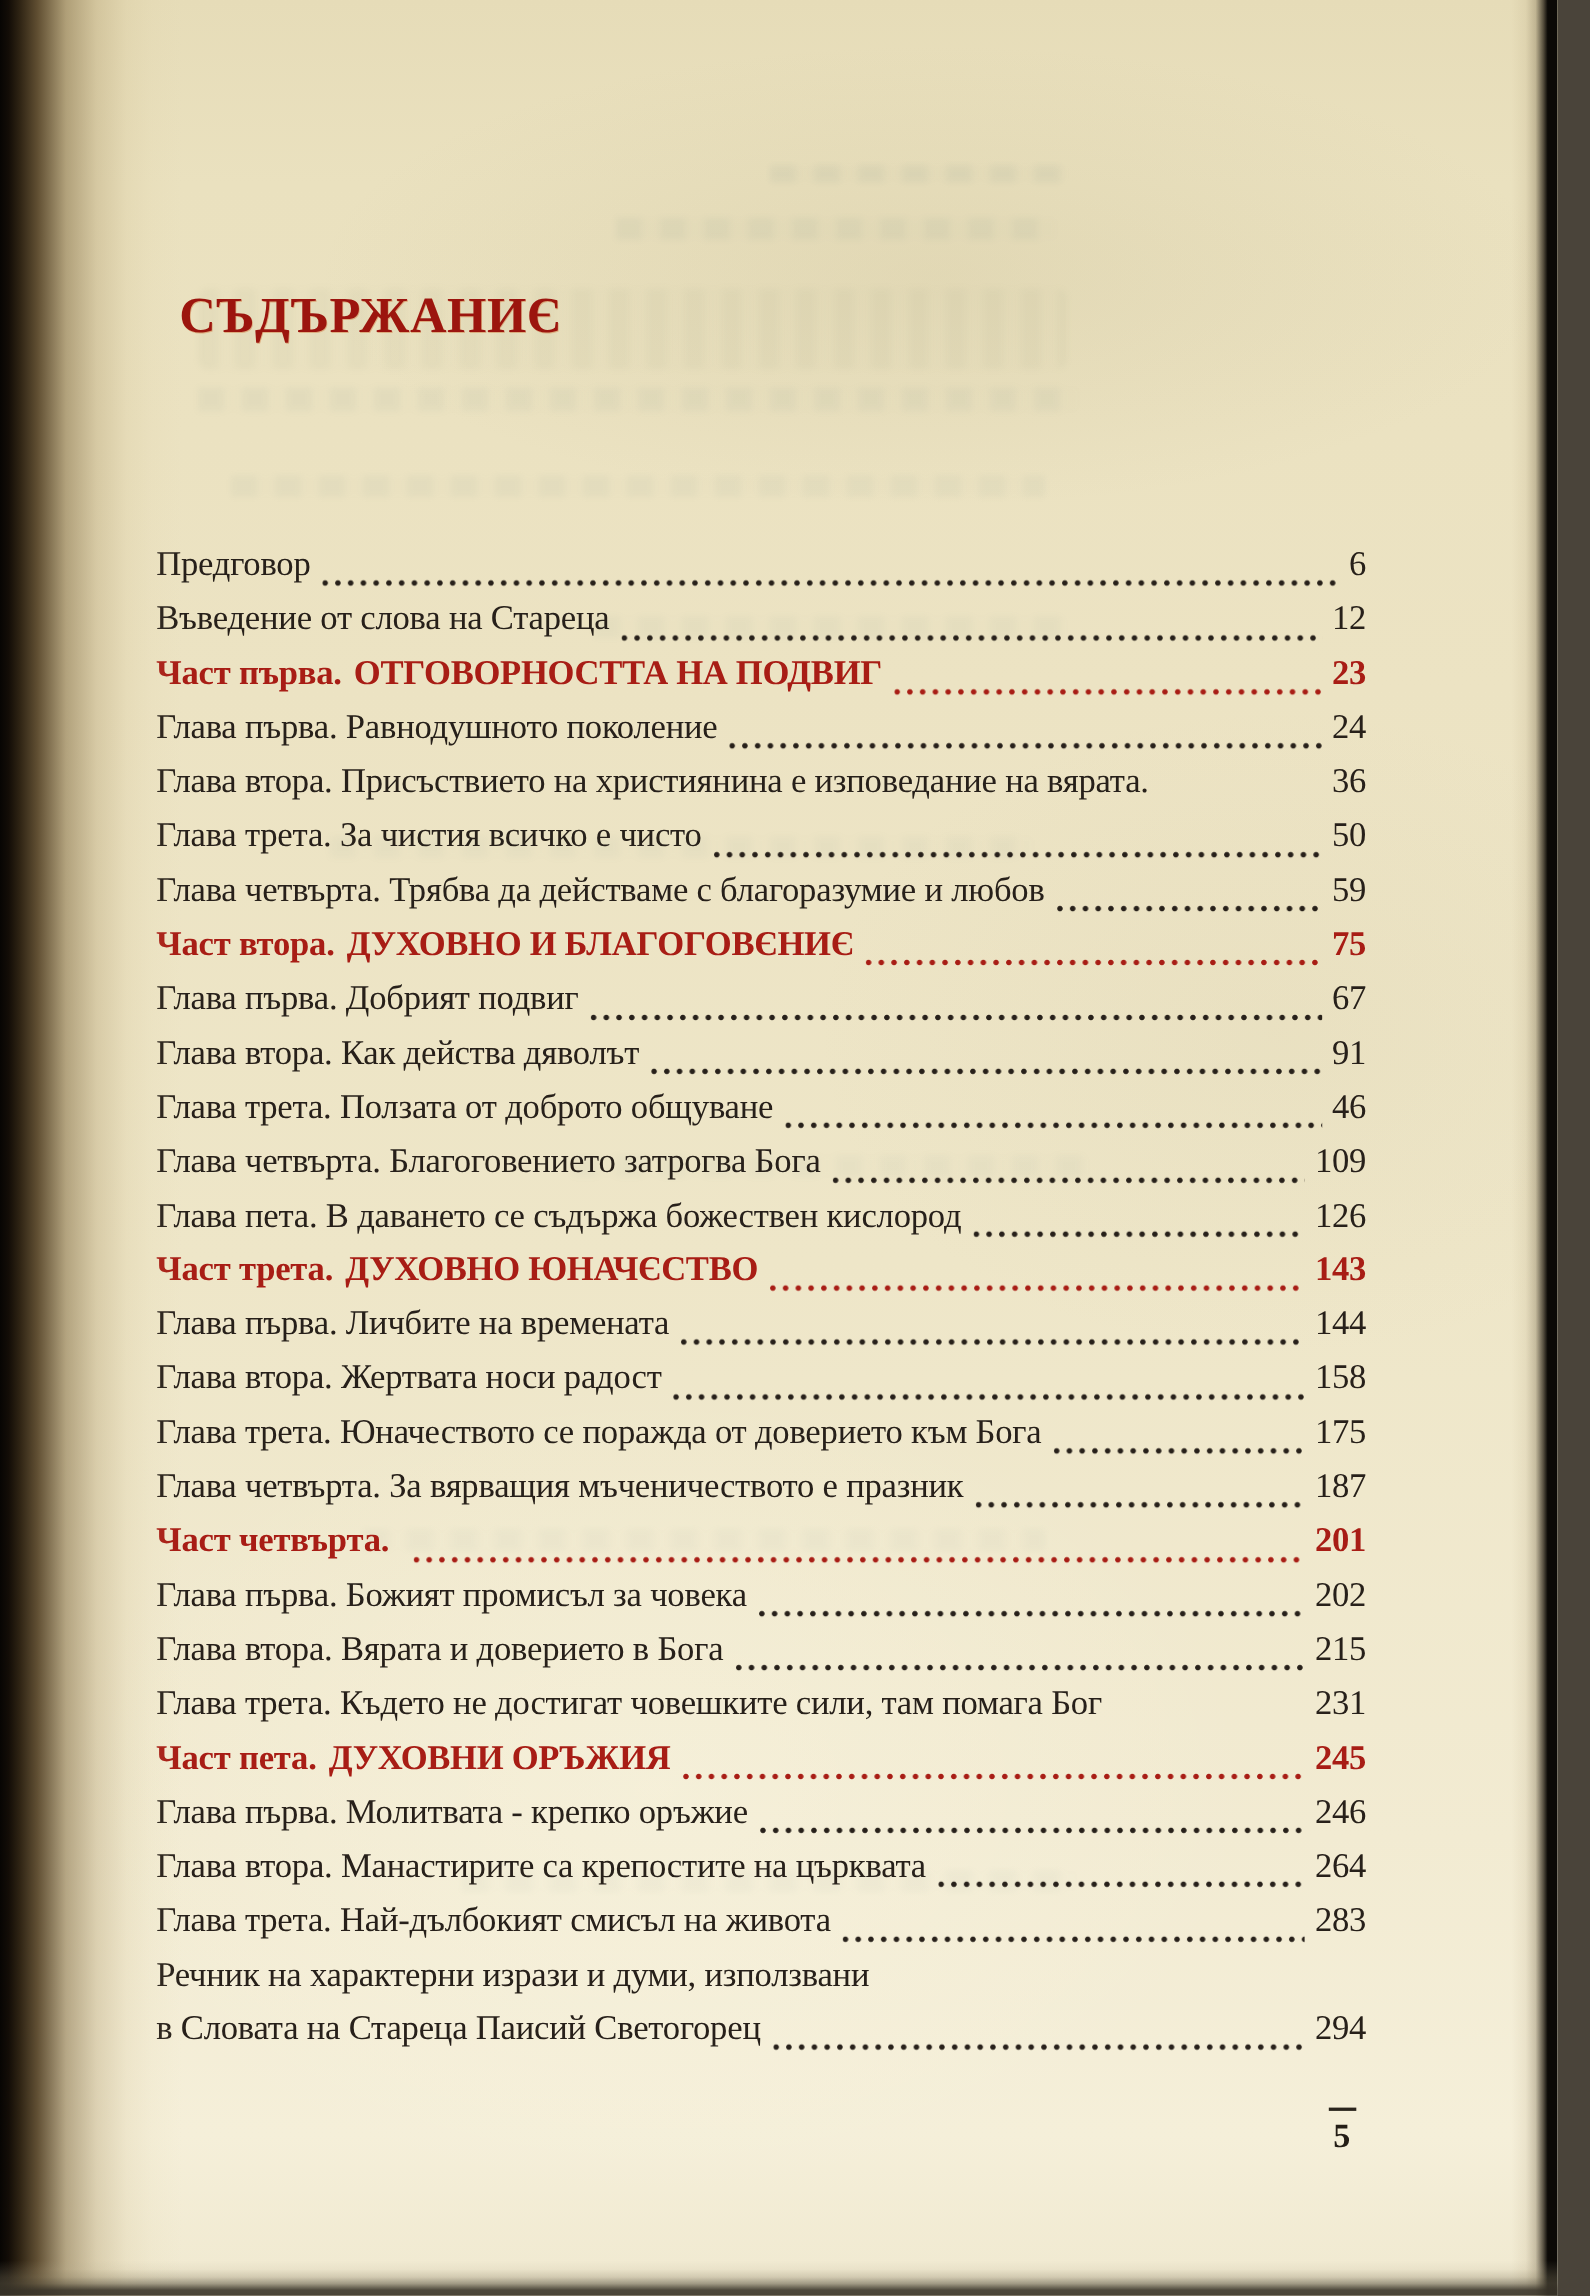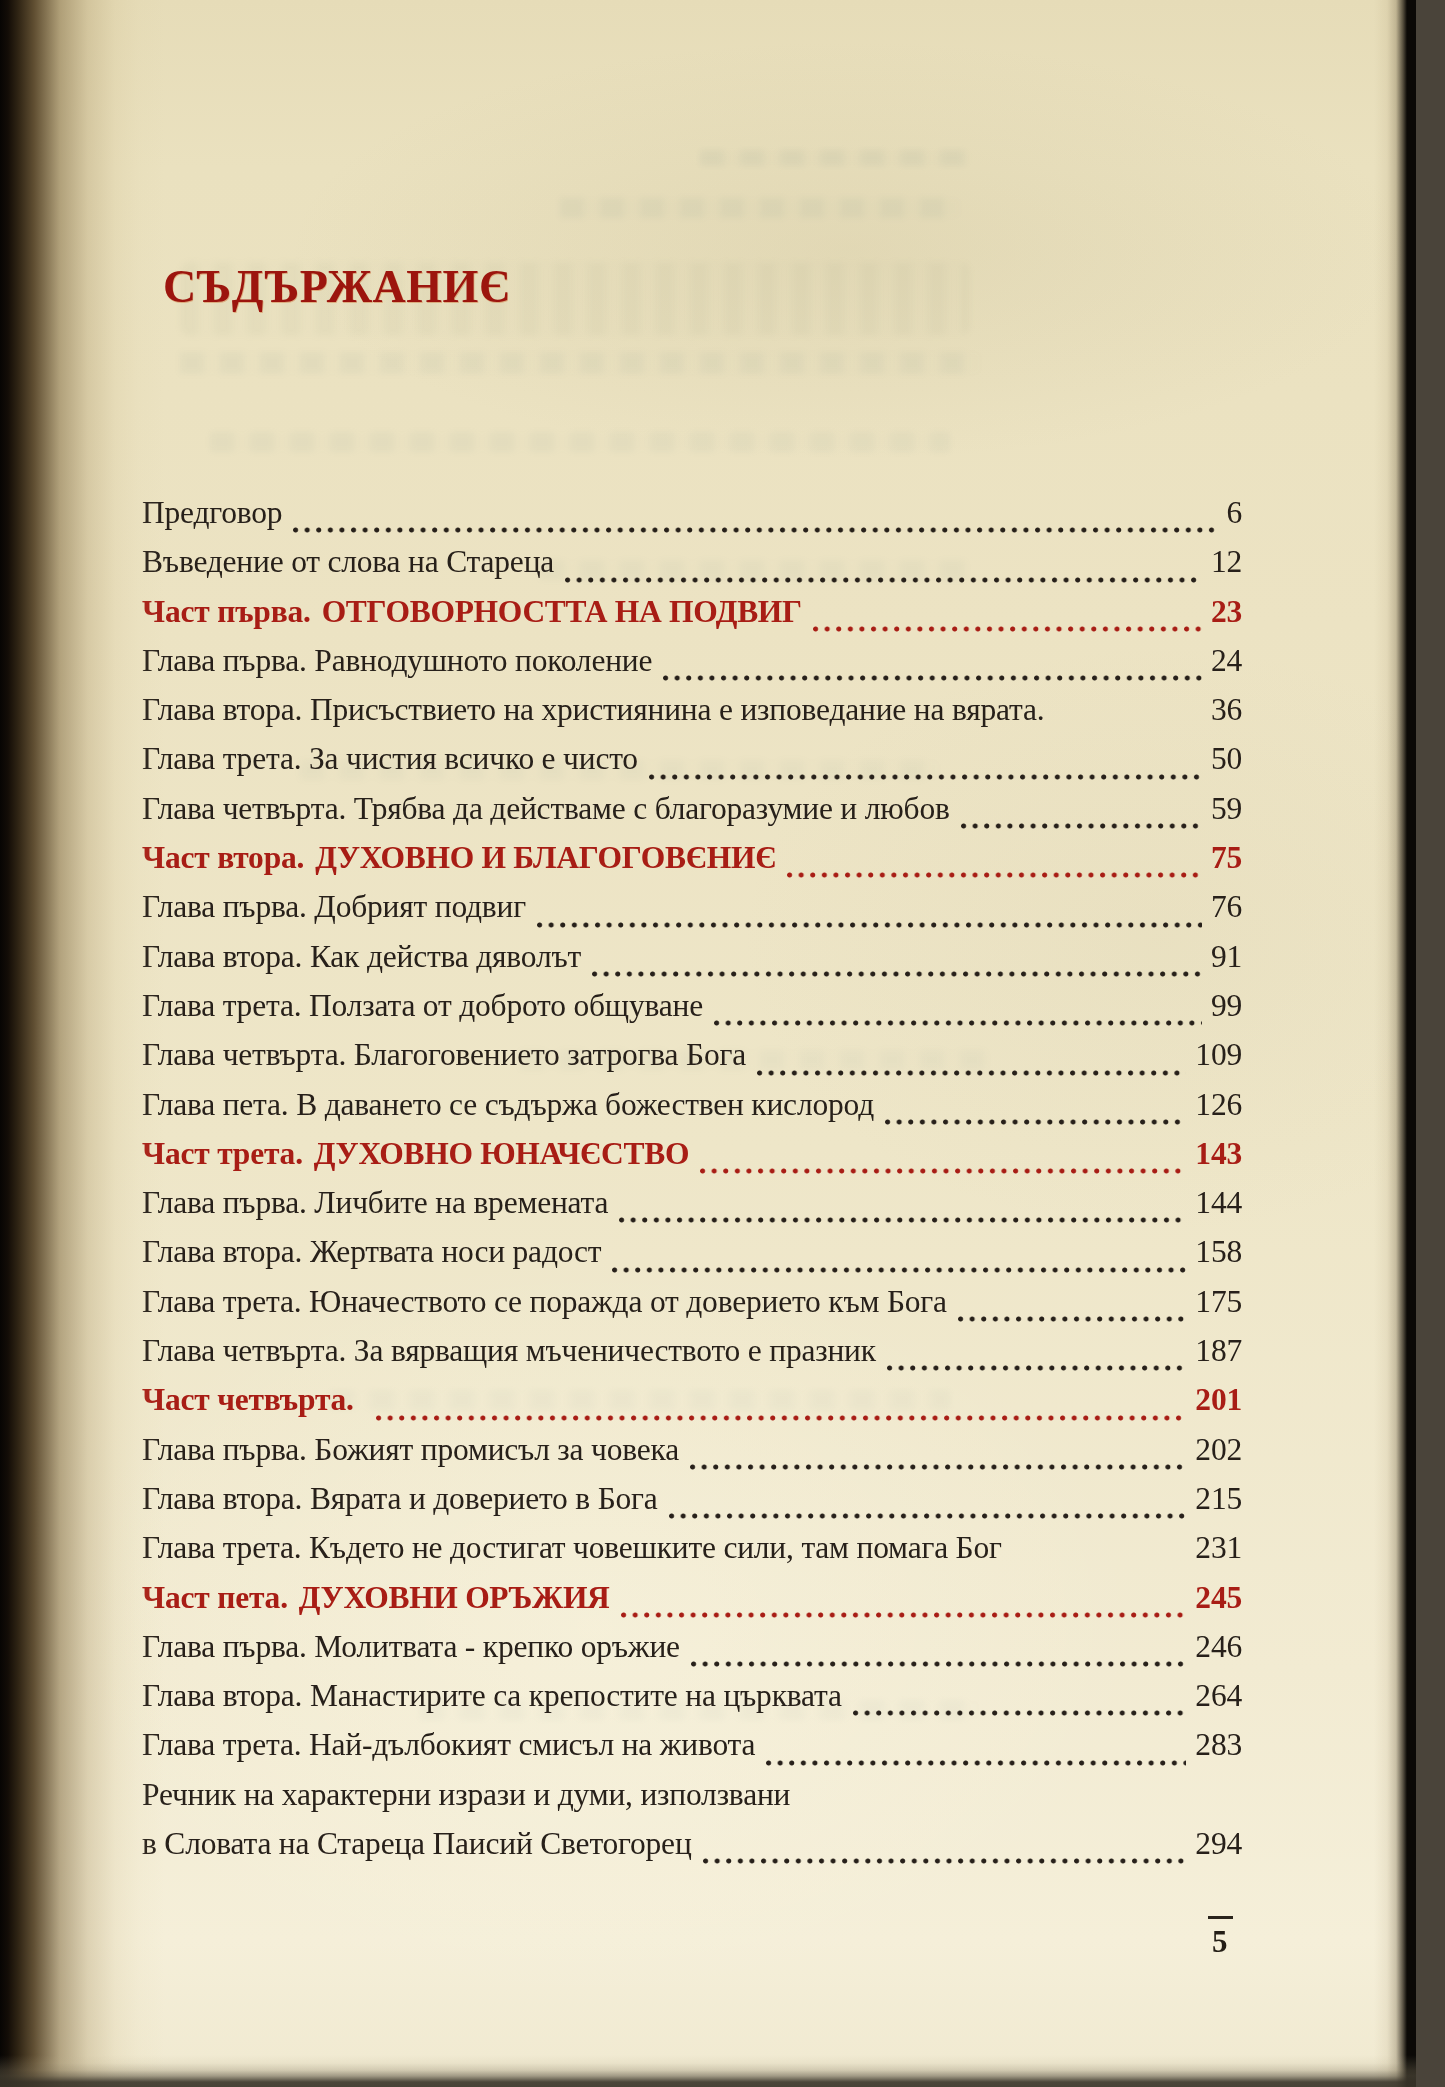--- a/index.html
+++ b/index.html
@@ -118,31 +118,31 @@
       </div>
       <div class="row part">
         <span class="prefix">Част втора.</span>
         <span class="label caps">ДУХОВНО И БЛАГОГОВЄНИЄ</span>
         <span class="dots"></span>
         <span class="pnum">75</span>
       </div>
       <div class="row">
         <span class="label">Глава първа. Добрият подвиг</span>
         <span class="dots"></span>
-        <span class="pnum">76</span>
+        <span class="pnum">67</span>
       </div>
       <div class="row">
         <span class="label">Глава втора. Как действа дяволът</span>
         <span class="dots"></span>
         <span class="pnum">91</span>
       </div>
       <div class="row">
         <span class="label">Глава трета. Ползата от доброто общуване</span>
         <span class="dots"></span>
-        <span class="pnum">99</span>
+        <span class="pnum">46</span>
       </div>
       <div class="row">
         <span class="label">Глава четвърта. Благоговението затрогва Бога</span>
         <span class="dots"></span>
         <span class="pnum">109</span>
       </div>
       <div class="row">
         <span class="label">Глава пета. В даването се съдържа божествен кислород</span>
         <span class="dots"></span>
         <span class="pnum">126</span>

